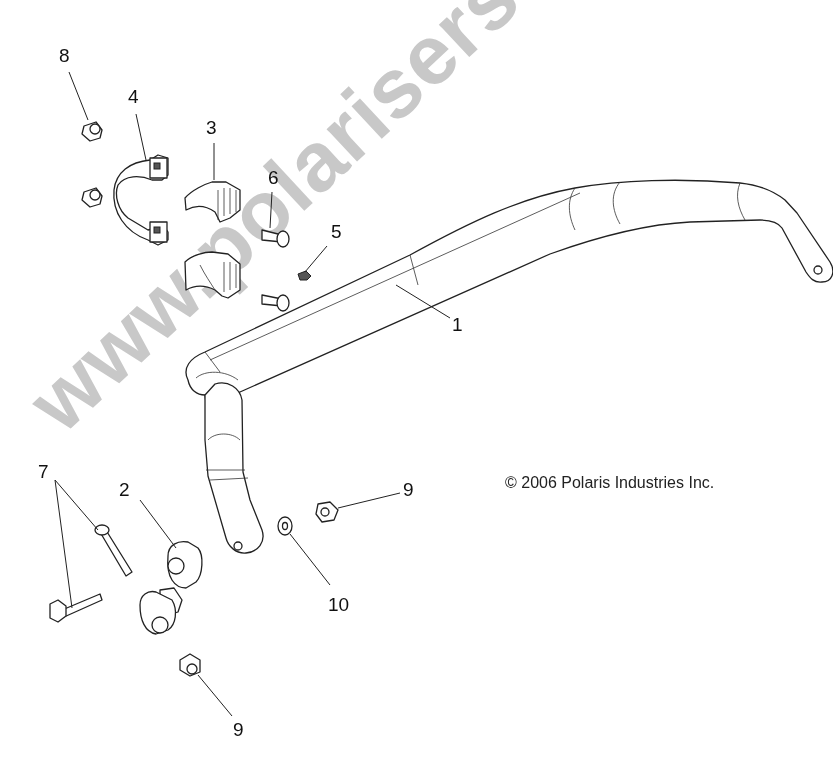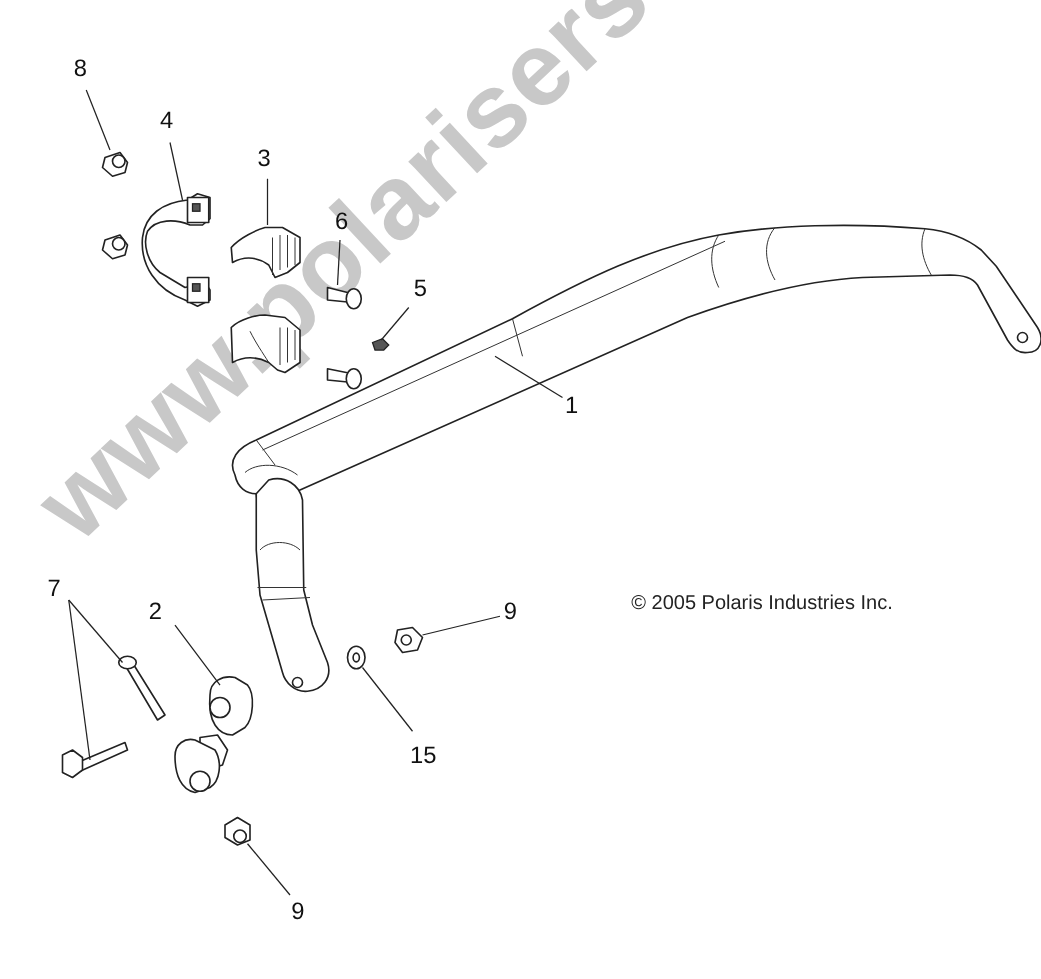--- a/index.html
+++ b/index.html
@@ -126,17 +126,17 @@
 
   <div class="callout" style="left:59px;top:46px;">8</div>
   <div class="callout" style="left:128px;top:87px;">4</div>
   <div class="callout" style="left:206px;top:118px;">3</div>
   <div class="callout" style="left:268px;top:168px;">6</div>
   <div class="callout" style="left:331px;top:222px;">5</div>
   <div class="callout" style="left:452px;top:315px;">1</div>
   <div class="callout" style="left:38px;top:462px;">7</div>
   <div class="callout" style="left:119px;top:480px;">2</div>
   <div class="callout" style="left:403px;top:480px;">9</div>
-  <div class="callout" style="left:328px;top:595px;">15</div>
+  <div class="callout" style="left:328px;top:595px;">10</div>
   <div class="callout" style="left:233px;top:720px;">9</div>
 
-  <div class="copyright">© 2005 Polaris Industries Inc.</div>
+  <div class="copyright">© 2006 Polaris Industries Inc.</div>
 </div>
 
 </body></html>

